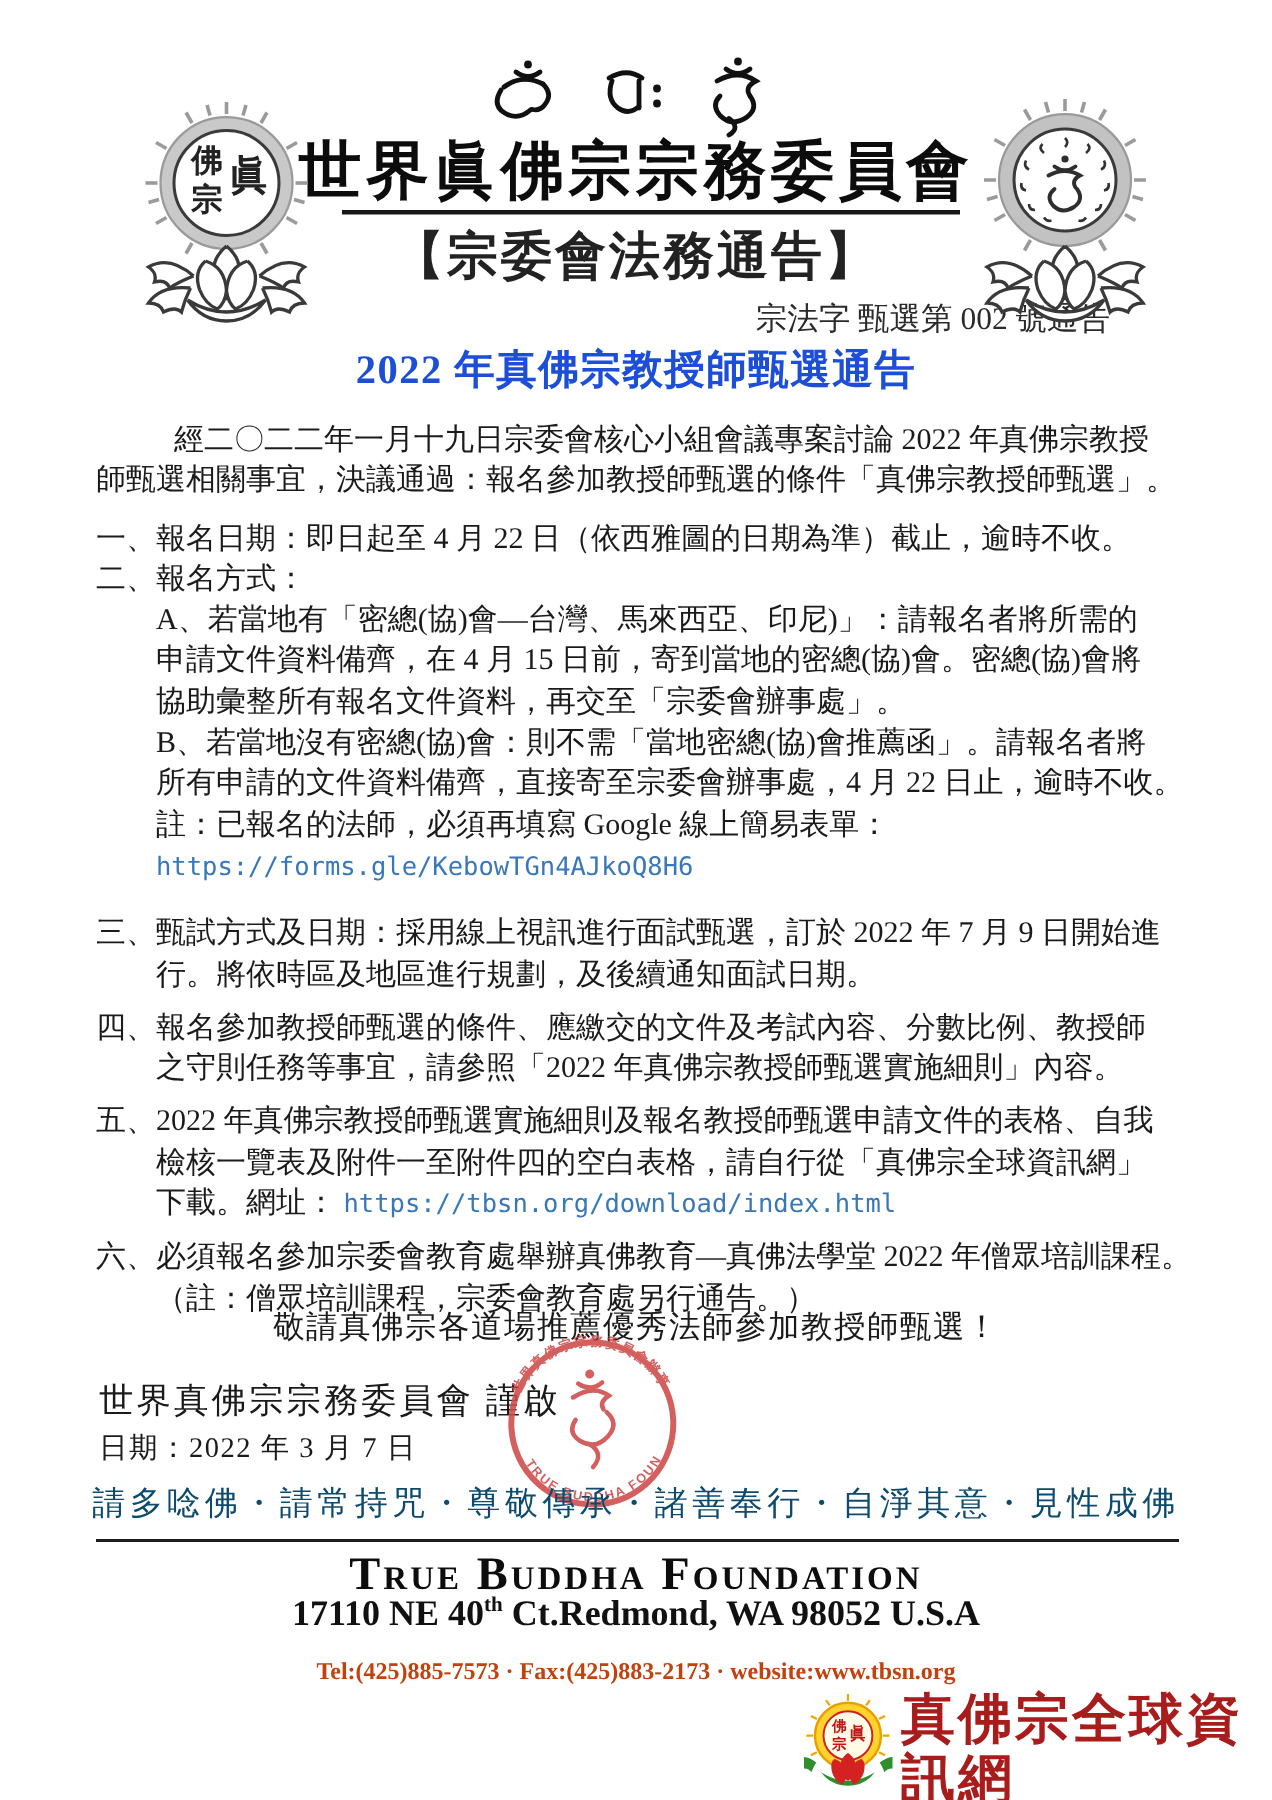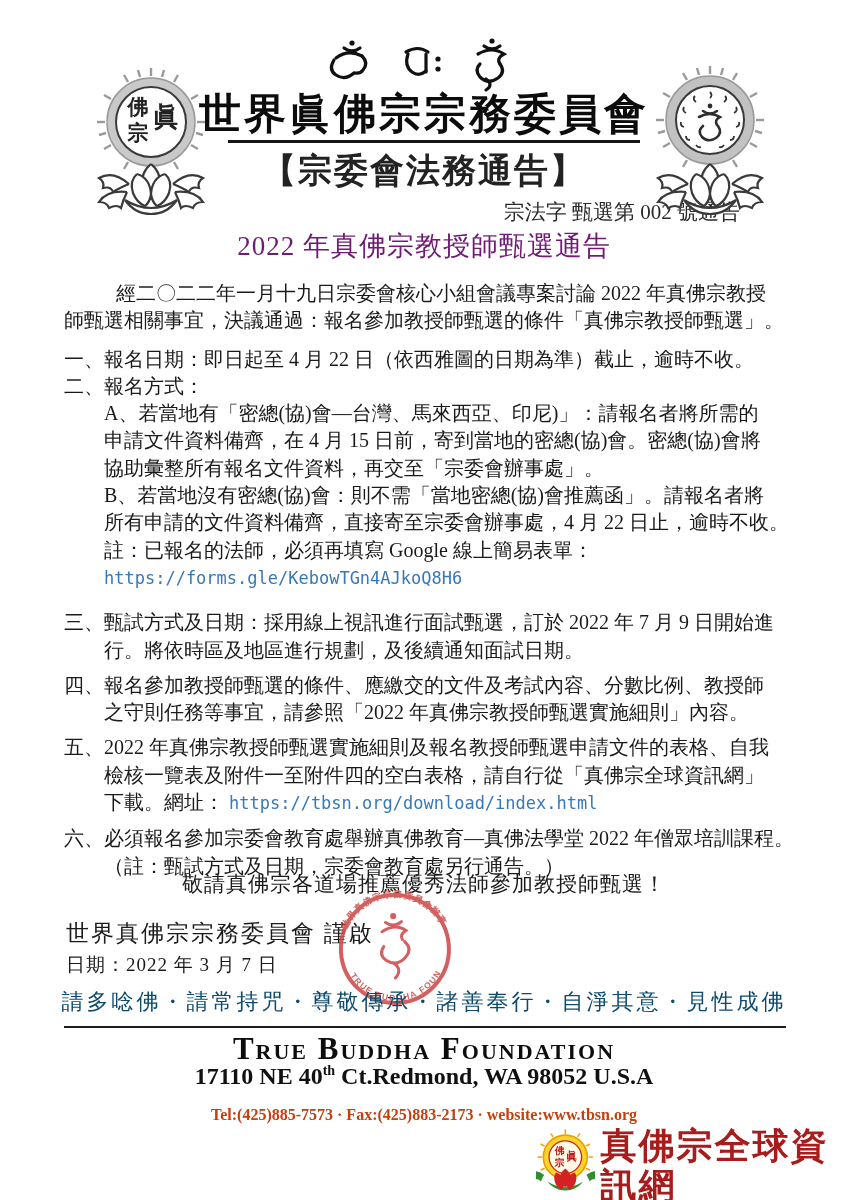--- a/index.html
+++ b/index.html
@@ -16,21 +16,21 @@
   .org-title{top:86px;font-size:42px;font-weight:900;letter-spacing:3px;color:#0c0c0c;}
   .org-underline{top:140px;left:228px;width:412px;height:3px;background:#161616;}
   .notice-banner{top:148px;font-size:34px;font-weight:600;letter-spacing:2px;color:#222;}
   .ref-line{top:198px;right:108px;font-size:21px;color:#2a2a2a;}
 
   
   .seal{color:#555;}
   .seal text{font-family:"Liberation Serif",serif;}
 
   
-  .doc-title{top:228px;font-size:27px;font-weight:400;letter-spacing:1px;color:#701a75;}
+  .doc-title{top:228px;font-size:27px;font-weight:700;letter-spacing:1px;color:#1d4ed8;}
   .doc-body{top:280px;left:64px;width:722px;}
   .bline{font-size:20px;line-height:27.3px;white-space:nowrap;}
   .url{font-family:"DejaVu Sans Mono","Liberation Mono",monospace;font-size:17px;color:var(--link);}
   .closing{top:870px;font-size:21px;letter-spacing:1px;}
   .signature{top:918px;left:66px;font-size:23px;letter-spacing:2px;}
   .date-line{top:952px;left:66px;font-size:19px;letter-spacing:1px;}
 
   
   .stamp{top:888px;left:330px;opacity:.88;transform:rotate(-3deg);}
 
@@ -177,21 +177,21 @@
     <div class="bline" style="padding-left: 40px;"><span>註：已報名的法師，必須再填寫 Google 線上簡易表單：</span></div>
     <div class="bline" style="padding-left: 40px;"><span class="url">https://forms.gle/KebowTGn4AJkoQ8H6</span></div>
     <div class="bline" style="padding-left: 0px; margin-top: 17px;"><span>三、甄試方式及日期：採用線上視訊進行面試甄選，訂於 2022 年 7 月 9 日開始進</span></div>
     <div class="bline" style="padding-left: 40px;"><span>行。將依時區及地區進行規劃，及後續通知面試日期。</span></div>
     <div class="bline" style="padding-left: 0px; margin-top: 8px;"><span>四、報名參加教授師甄選的條件、應繳交的文件及考試內容、分數比例、教授師</span></div>
     <div class="bline" style="padding-left: 40px;"><span>之守則任務等事宜，請參照「2022 年真佛宗教授師甄選實施細則」內容。</span></div>
     <div class="bline" style="padding-left: 0px; margin-top: 8px;"><span>五、2022 年真佛宗教授師甄選實施細則及報名教授師甄選申請文件的表格、自我</span></div>
     <div class="bline" style="padding-left: 40px;"><span>檢核一覽表及附件一至附件四的空白表格，請自行從「真佛宗全球資訊網」</span></div>
     <div class="bline" style="padding-left: 40px;"><span>下載。網址： </span><span class="url">https://tbsn.org/download/index.html</span></div>
     <div class="bline" style="padding-left: 0px; margin-top: 8px;"><span>六、必須報名參加宗委會教育處舉辦真佛教育—真佛法學堂 2022 年僧眾培訓課程。</span></div>
-    <div class="bline" style="padding-left: 40px;"><span>（註：甄試方式及日期，宗委會教育處另行通告。）</span></div>
+    <div class="bline" style="padding-left: 40px;"><span>（註：僧眾培訓課程，宗委會教育處另行通告。）</span></div>
   </div>
 
 <div class="abs centered closing">敬請真佛宗各道場推薦優秀法師參加教授師甄選！</div>
 <div class="abs signature">世界真佛宗宗務委員會 謹啟</div>
 <div class="abs date-line">日期：2022 年 3 月 7 日</div>
 
 <div class="abs stamp">
   <svg width="130" height="122" viewBox="-65 -61 130 122">
     <defs>
       <path id="stampTop" d="M -48,-20 A 52 52 0 0 1 48,-20"></path>

